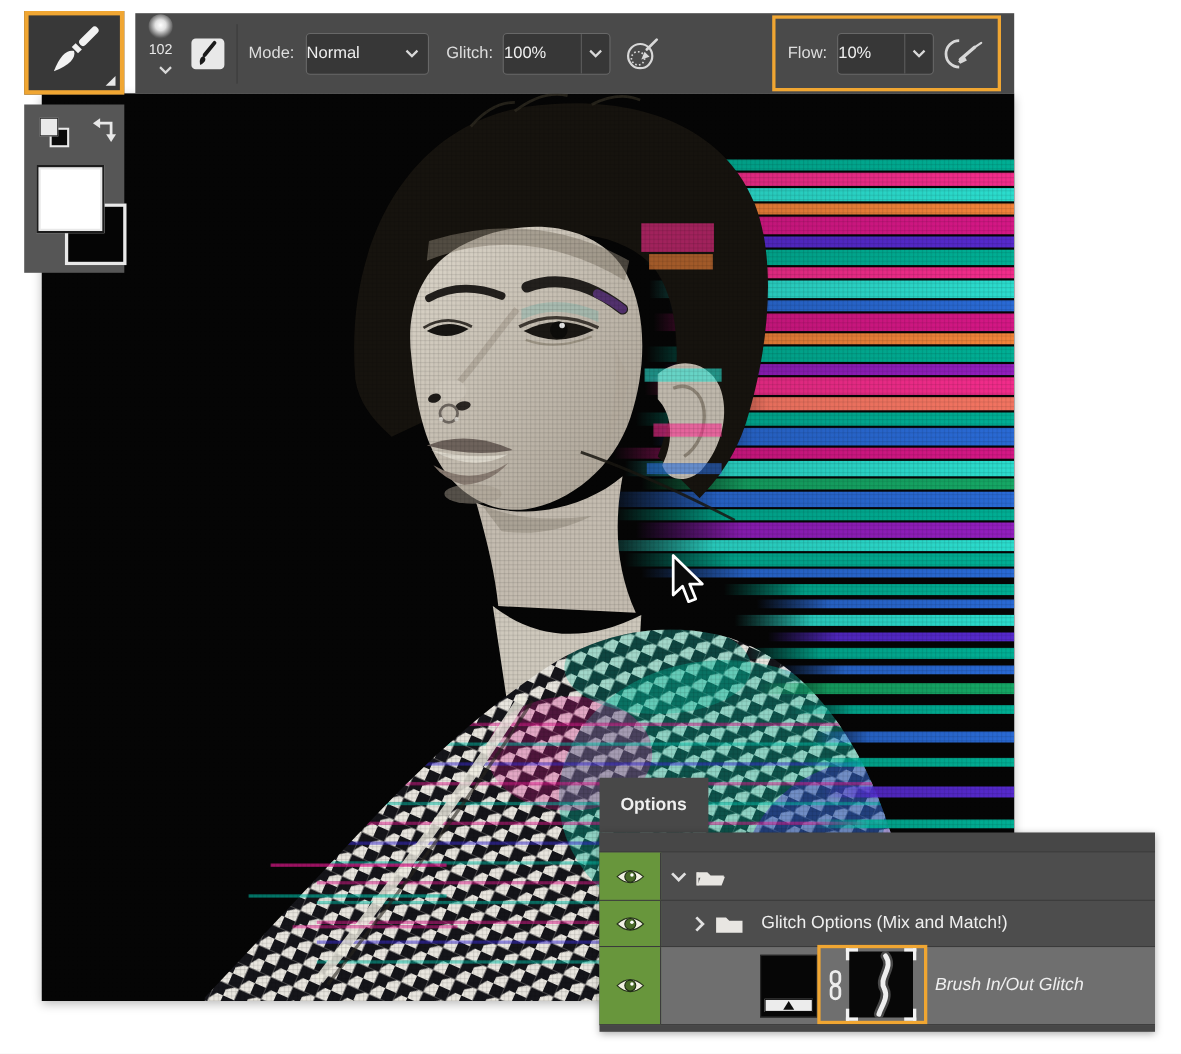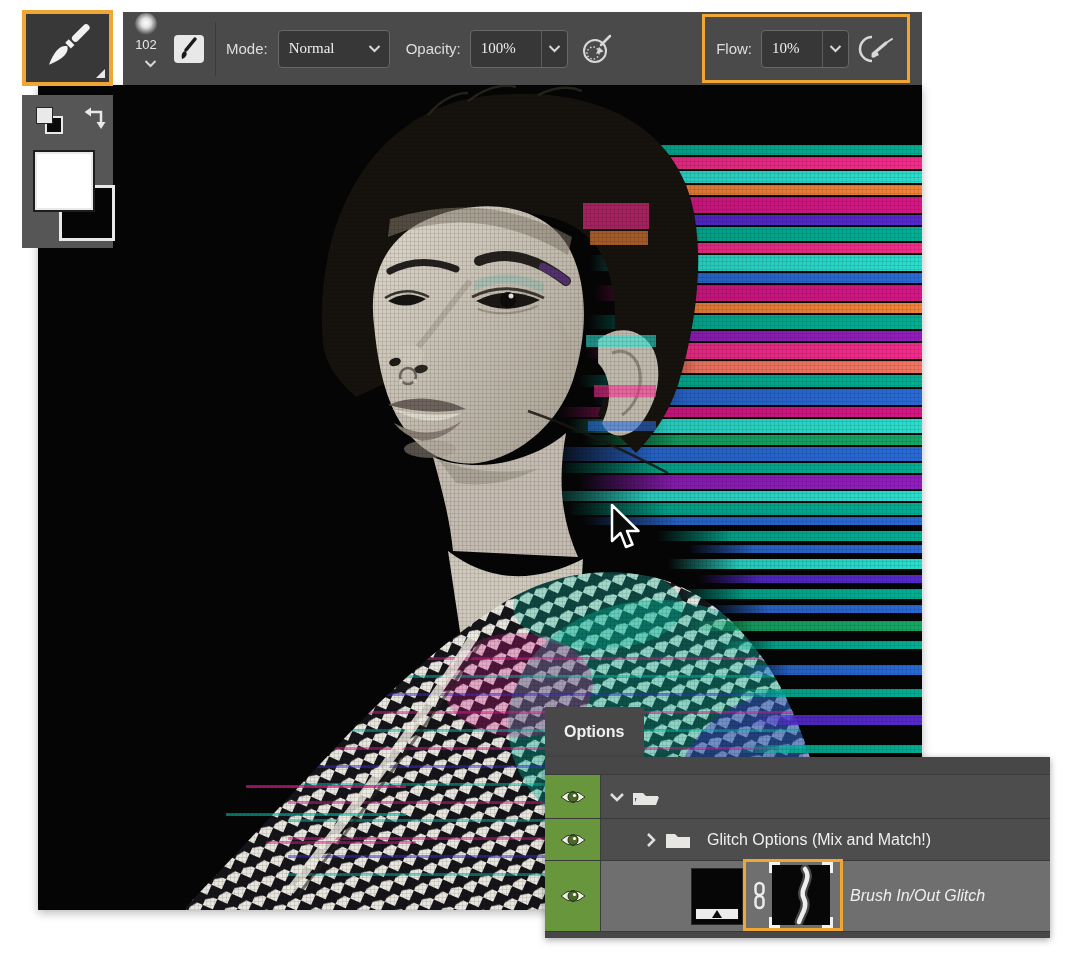--- a/index.html
+++ b/index.html
@@ -11,21 +11,21 @@
   .canvas { position:absolute; left:38px; top:85px; width:884px; height:825px; background:#050505;
             box-shadow:0 3px 9px rgba(0,0,0,.28); z-index:1; }
   .canvas svg { display:block; width:100%; height:100%; }
 
   
   .toolbar { position:absolute; left:123px; top:12px; width:799px; height:73px; background:#4a4a4a;
              display:flex; align-items:center; padding:0 12px; z-index:5; color:#e4e4e4; font-size:15px; }
   .tb-label { color:#dedede; white-space:nowrap; }
   .dropdown { background:#373737; border:1px solid #686868; border-radius:4px; height:38px;
               display:flex; align-items:center; color:#efefef; overflow:hidden; }
-  .dropdown .val { padding:0 10px; flex:1;font-family:Liberation Serif, serif; }
+  .dropdown .val { padding:0 0; flex:1; }
   .dropdown .chev-cell { width:26px; height:100%; display:flex; align-items:center; justify-content:center;
                          border-left:1px solid #5c5c5c; }
   .chev { width:13px; height:9px; }
   .brush-preview { display:flex; align-items:flex-end; gap:7px; cursor:default;flex-direction:column; }
   .bp-col { display:flex; flex-direction:column; align-items:center; }
   .bp-dot { width:22px; height:22px; border-radius:50%;
             background:radial-gradient(circle at 50% 45%, #ffffff 0%, #e0e0e0 30%, rgba(120,120,120,.25) 70%, rgba(74,74,74,0) 100%); }
   .bp-size { font-size:13px; color:#e8e8e8; margin-top:2px; }
   .tb-divider { width:1px; height:54px; background:#3a3a3a; margin:0 10px; }
   .icon-btn { display:flex; align-items:center; justify-content:center; }
@@ -322,21 +322,21 @@
       </svg>
     </div>
     <div class="tb-divider"></div>
     <span class="tb-label">Mode:</span>
     <div class="dropdown" style="width:112px;margin-left:10px">
       <span class="val">Normal</span>
       <svg class="chev" viewBox="0 0 13 9" style="margin-right:8px">
         <polyline points="1.5,2 6.5,7 11.5,2" fill="none" stroke="#d8d8d8" stroke-width="2"></polyline>
       </svg>
     </div>
-    <span class="tb-label" style="margin-left:16px">Opacity:</span>
+    <span class="tb-label" style="margin-left:16px">Glitch:</span>
     <div class="dropdown" style="width:98px;margin-left:9px">
       <span class="val">100%</span>
       <span class="chev-cell">
         <svg class="chev" viewBox="0 0 13 9">
           <polyline points="1.5,2 6.5,7 11.5,2" fill="none" stroke="#d8d8d8" stroke-width="2"></polyline>
         </svg>
       </span>
     </div>
     <div class="icon-btn" style="margin-left:12px">
       <svg width="36" height="34" viewBox="0 0 36 34">
@@ -415,21 +415,21 @@
     </div>
 
     <div class="layer-row row-h42">
       <div class="eye-cell">
         <svg width="28" height="18" viewBox="0 0 28 18">
           <path d="M2,9 Q14,-2 26,9 Q14,20 2,9 Z" fill="#f2f0e4" stroke="#26331a" stroke-width="1"></path>
           <circle cx="14" cy="9" r="5" fill="#4a6b28" stroke="#1c2a12" stroke-width="1"></circle>
           <circle cx="15.5" cy="7.5" r="1.6" fill="#ffffff"></circle>
         </svg>
       </div>
-      <div class="row-body" style="padding-left:36px">
+      <div class="row-body" style="padding-left:21px">
         <span class="lr-chevron">
           <svg width="12" height="16" viewBox="0 0 12 16">
             <polyline points="3,2 9,8 3,14" fill="none" stroke="#e0e0e0" stroke-width="2.5"></polyline>
           </svg>
         </span>
         <span class="lr-folder">
           <svg width="28" height="20" viewBox="0 0 28 20">
             <path d="M2,4 L11,4 L14,7 L26,7 L26,18 L2,18 Z" fill="#e8e6e2"></path>
           </svg>
         </span>

